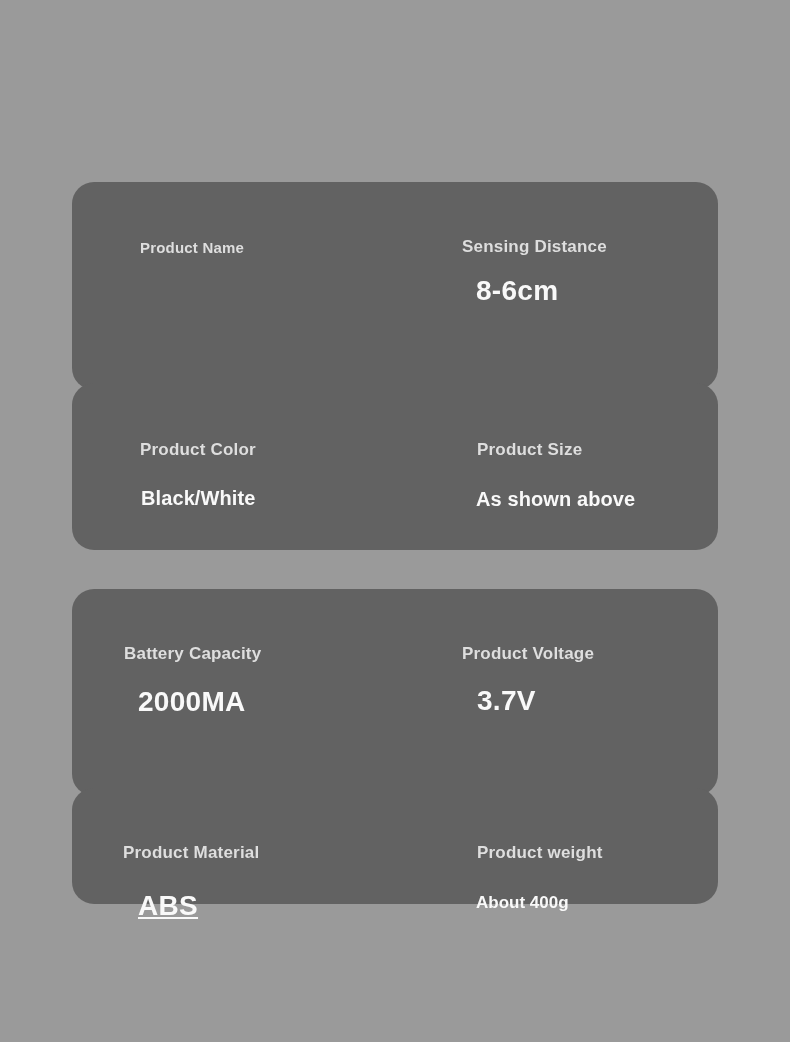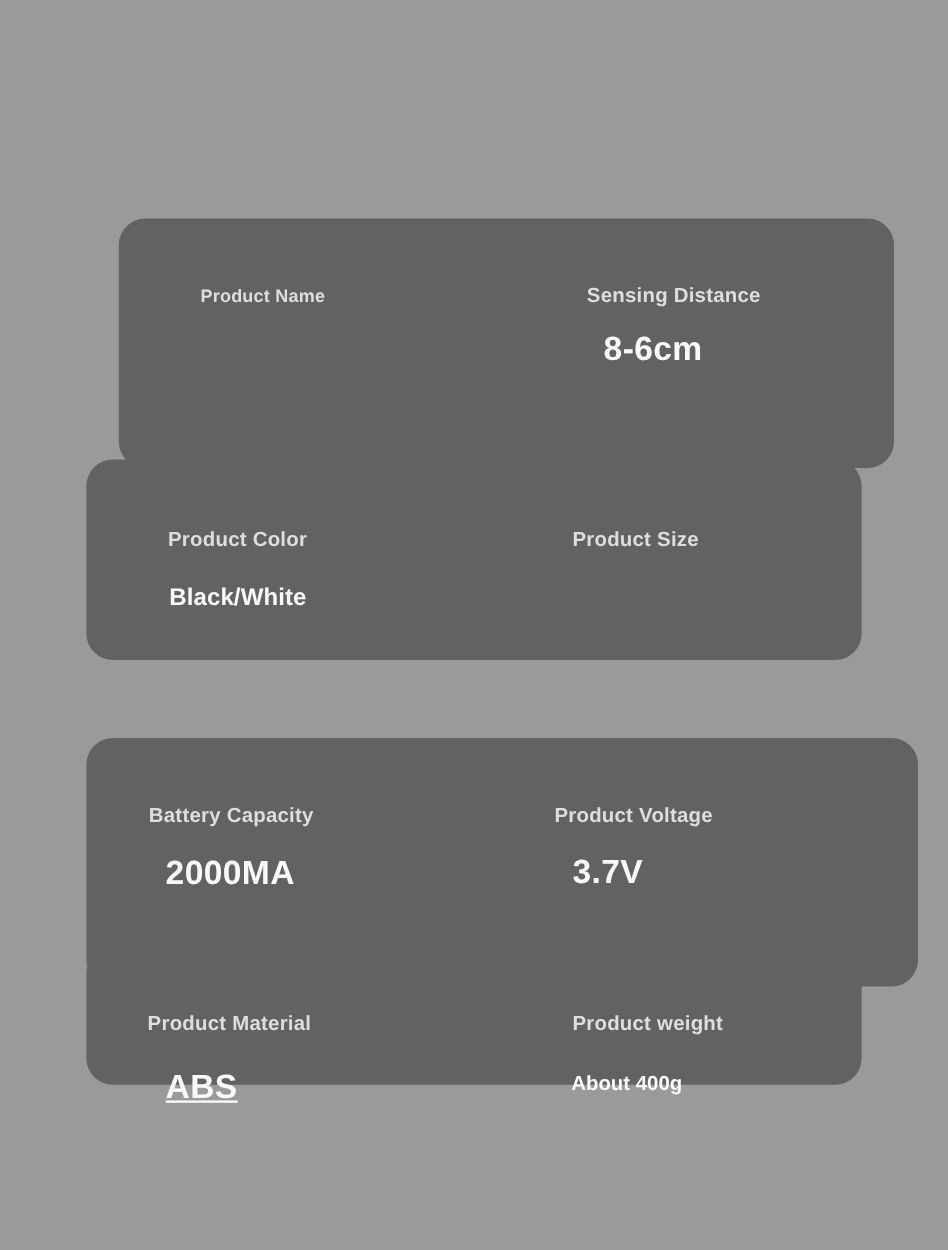--- a/index.html
+++ b/index.html
@@ -33,33 +33,34 @@
     color: var(--value-text, #f9f9f9);
     white-space: nowrap;
   }
   .value-lg { font-size: 28px; letter-spacing: .3px; }
   .value-md { font-size: 20px; letter-spacing: .1px; }
   .value-sm { font-size: 17px; }
 </style>
 </head>
 <body>
 
-<section class="spec-card" style="top:182px; height:208px;margin-left:27px;">
+<section class="spec-card" style="top:182px; height:208px;">
   <div class="label label-sm" style="left:68px; top:57px;">Product Name</div>
   <div class="label" style="left:390px; top:55px;">Sensing Distance</div>
   <div class="value value-lg" style="left:404px; top:93px;">8-6cm</div>
 </section>
 
 <section class="spec-card" style="top:383px; height:167px;">
   <div class="label" style="left:68px; top:57px;">Product Color</div>
   <div class="value value-md" style="left:69px; top:104px;">Black/White</div>
   <div class="label" style="left:405px; top:57px;">Product Size</div>
+  <div class="value value-md" style="left:404px; top:105px;">As shown above</div>
 </section>
 
-<section class="spec-card" style="top:615px; height:207px;padding-left:47px;">
+<section class="spec-card" style="top:589px; height:207px;">
   <div class="label" style="left:52px; top:55px;">Battery Capacity</div>
   <div class="value value-lg" style="left:66px; top:97px;">2000MA</div>
   <div class="label" style="left:390px; top:55px;">Product Voltage</div>
   <div class="value value-lg" style="left:405px; top:96px;">3.7V</div>
 </section>
 
 <section class="spec-card" style="top:788px; height:116px;">
   <div class="label" style="left:51px; top:55px;">Product Material</div>
   <div class="value value-lg" style="left:66px; top:102px;text-decoration:underline;">ABS</div>
   <div class="label" style="left:405px; top:55px;">Product weight</div>

